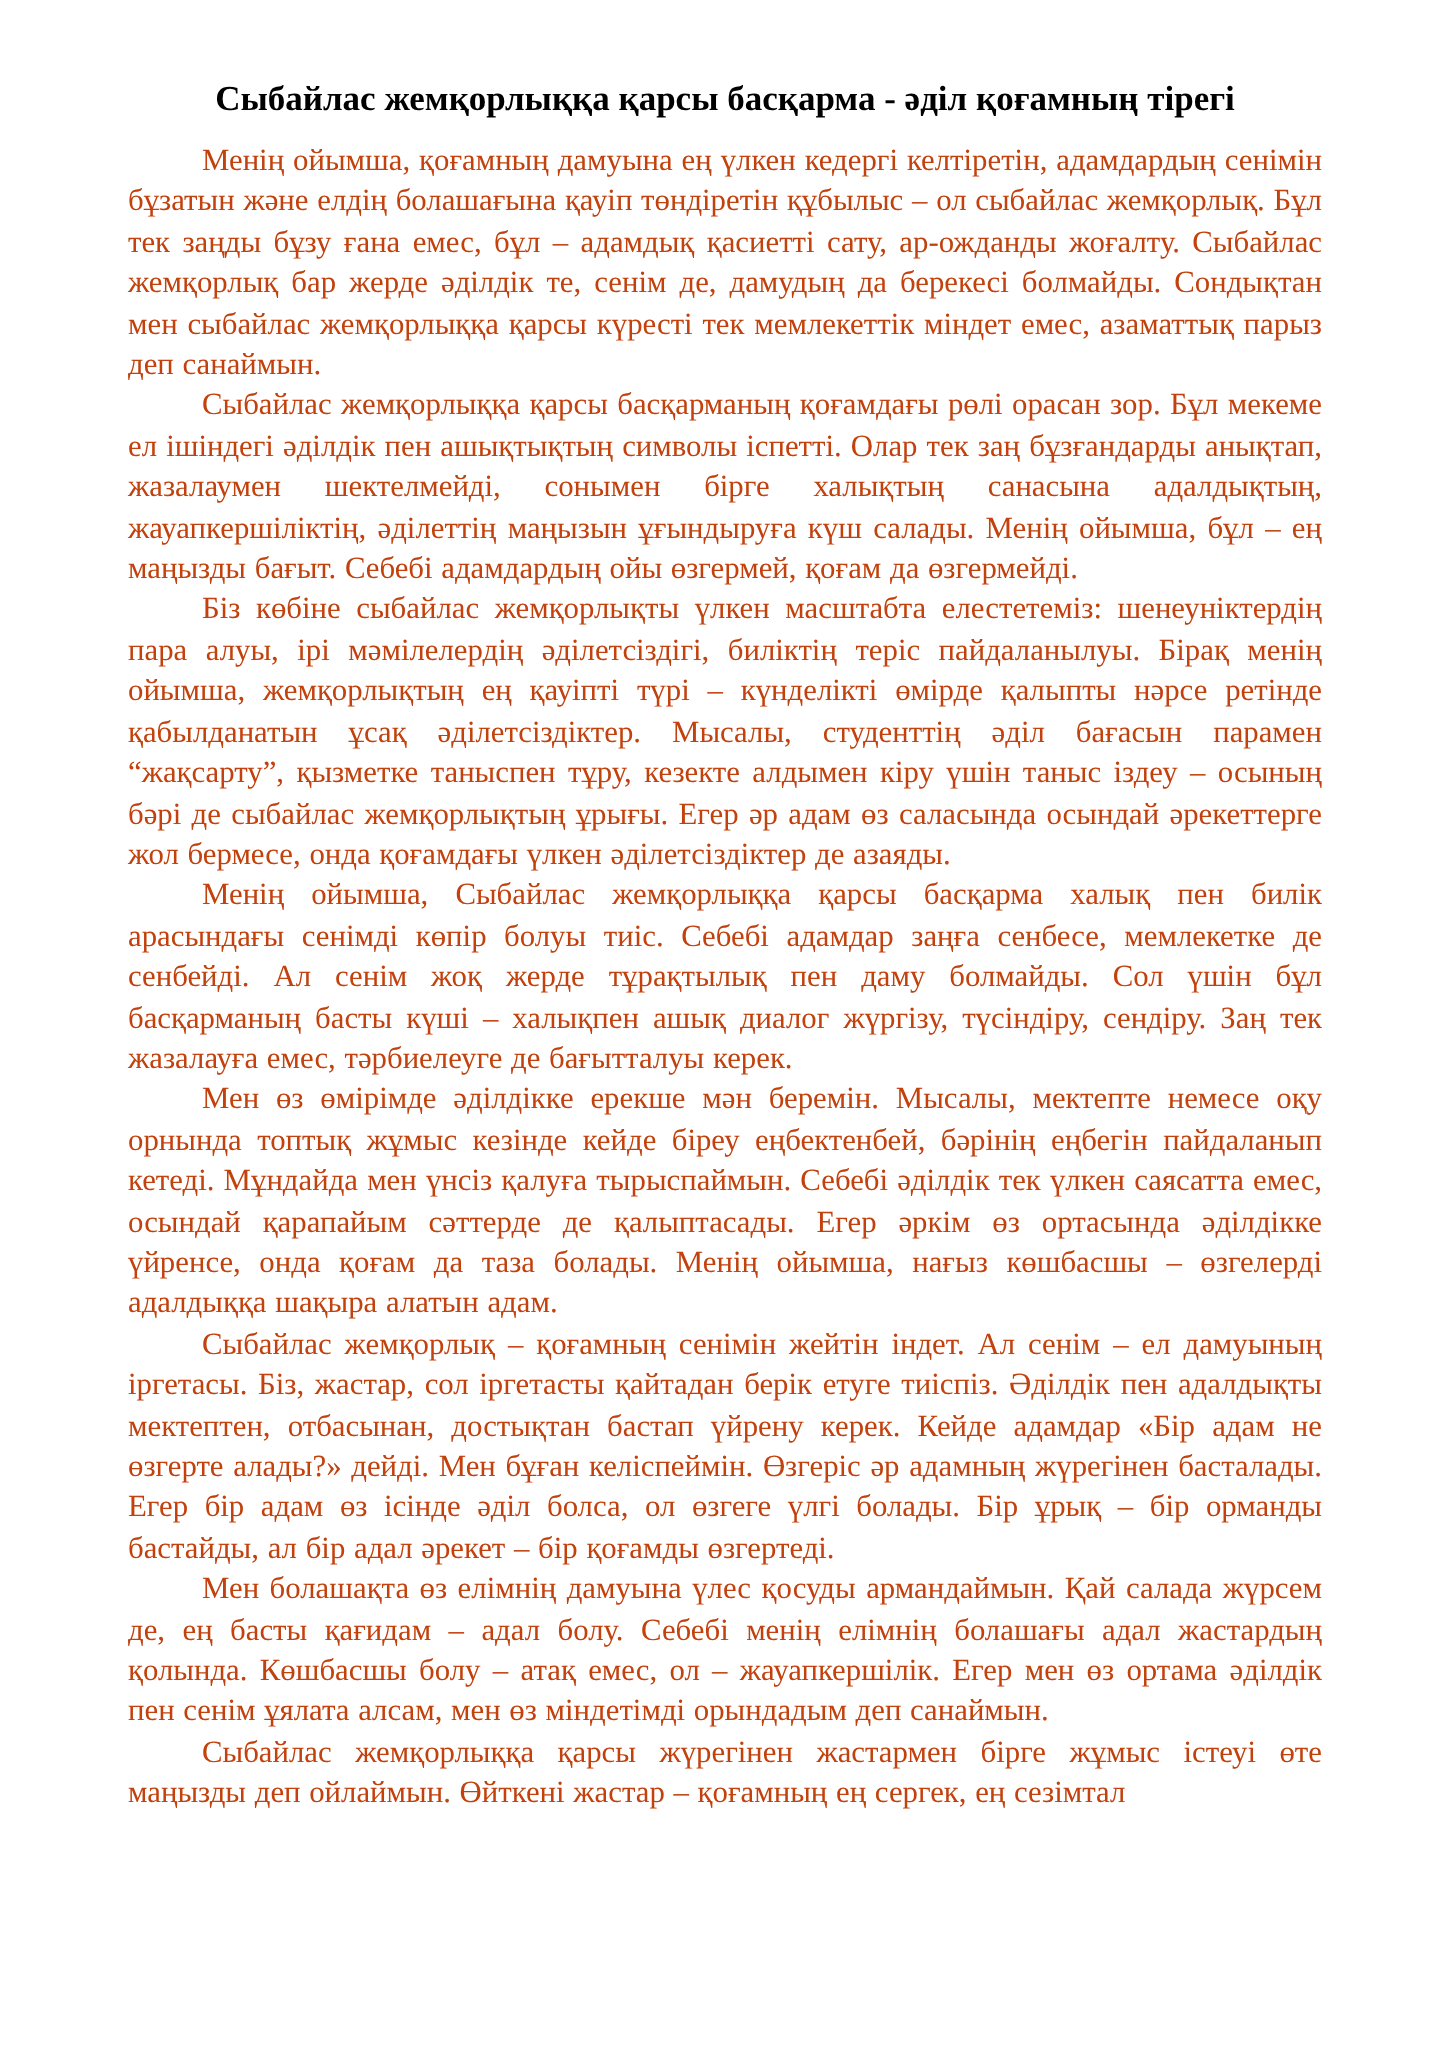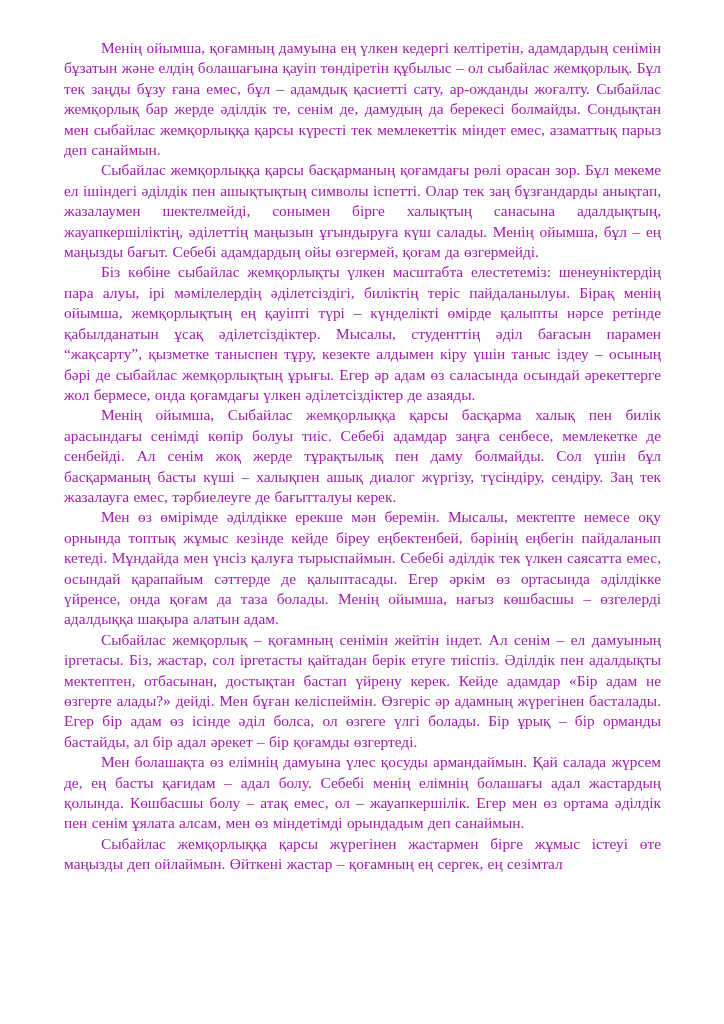--- a/index.html
+++ b/index.html
@@ -28,28 +28,29 @@
     color: #000000;
   }
   .essay-body p {
     font-family: "Liberation Serif", "DejaVu Serif", serif;
     font-size: 15.4px;
     line-height: 20.4px;
     text-align: justify;
     text-indent: 37px;
     margin: 0;
     padding: 0;
-    color: #a21caf;
+    color: #c2410c;
     word-spacing: 0.5px;
   }
 </style>
 </head>
 <body>
 
 <div class="page">
+  <h1 class="doc-title">Сыбайлас жемқорлыққа қарсы басқарма - әділ қоғамның тірегі</h1>
   <div class="essay-body">
       <p>Менің ойымша, қоғамның дамуына ең үлкен кедергі келтіретін, адамдардың сенімін бұзатын және елдің болашағына қауіп төндіретін құбылыс – ол сыбайлас жемқорлық. Бұл тек заңды бұзу ғана емес, бұл – адамдық қасиетті сату, ар-ожданды жоғалту. Сыбайлас жемқорлық бар жерде әділдік те, сенім де, дамудың да берекесі болмайды. Сондықтан мен сыбайлас жемқорлыққа қарсы күресті тек мемлекеттік міндет емес, азаматтық парыз деп санаймын.</p>
       <p>Сыбайлас жемқорлыққа қарсы басқарманың қоғамдағы рөлі орасан зор. Бұл мекеме ел ішіндегі әділдік пен ашықтықтың символы іспетті. Олар тек заң бұзғандарды анықтап, жазалаумен шектелмейді, сонымен бірге халықтың санасына адалдықтың, жауапкершіліктің, әділеттің маңызын ұғындыруға күш салады. Менің ойымша, бұл – ең маңызды бағыт. Себебі адамдардың ойы өзгермей, қоғам да өзгермейді.</p>
       <p>Біз көбіне сыбайлас жемқорлықты үлкен масштабта елестетеміз: шенеуніктердің пара алуы, ірі мәмілелердің әділетсіздігі, биліктің теріс пайдаланылуы. Бірақ менің ойымша, жемқорлықтың ең қауіпті түрі – күнделікті өмірде қалыпты нәрсе ретінде қабылданатын ұсақ әділетсіздіктер. Мысалы, студенттің әділ бағасын парамен “жақсарту”, қызметке таныспен тұру, кезекте алдымен кіру үшін таныс іздеу – осының бәрі де сыбайлас жемқорлықтың ұрығы. Егер әр адам өз саласында осындай әрекеттерге жол бермесе, онда қоғамдағы үлкен әділетсіздіктер де азаяды.</p>
       <p>Менің ойымша, Сыбайлас жемқорлыққа қарсы басқарма халық пен билік арасындағы сенімді көпір болуы тиіс. Себебі адамдар заңға сенбесе, мемлекетке де сенбейді. Ал сенім жоқ жерде тұрақтылық пен даму болмайды. Сол үшін бұл басқарманың басты күші – халықпен ашық диалог жүргізу, түсіндіру, сендіру. Заң тек жазалауға емес, тәрбиелеуге де бағытталуы керек.</p>
       <p>Мен өз өмірімде әділдікке ерекше мән беремін. Мысалы, мектепте немесе оқу орнында топтық жұмыс кезінде кейде біреу еңбектенбей, бәрінің еңбегін пайдаланып кетеді. Мұндайда мен үнсіз қалуға тырыспаймын. Себебі әділдік тек үлкен саясатта емес, осындай қарапайым сәттерде де қалыптасады. Егер әркім өз ортасында әділдікке үйренсе, онда қоғам да таза болады. Менің ойымша, нағыз көшбасшы – өзгелерді адалдыққа шақыра алатын адам.</p>
       <p>Сыбайлас жемқорлық – қоғамның сенімін жейтін індет. Ал сенім – ел дамуының іргетасы. Біз, жастар, сол іргетасты қайтадан берік етуге тиіспіз. Әділдік пен адалдықты мектептен, отбасынан, достықтан бастап үйрену керек. Кейде адамдар «Бір адам не өзгерте алады?» дейді. Мен бұған келіспеймін. Өзгеріс әр адамның жүрегінен басталады. Егер бір адам өз ісінде әділ болса, ол өзгеге үлгі болады. Бір ұрық – бір орманды бастайды, ал бір адал әрекет – бір қоғамды өзгертеді.</p>
       <p>Мен болашақта өз елімнің дамуына үлес қосуды армандаймын. Қай салада жүрсем де, ең басты қағидам – адал болу. Себебі менің елімнің болашағы адал жастардың қолында. Көшбасшы болу – атақ емес, ол – жауапкершілік. Егер мен өз ортама әділдік пен сенім ұялата алсам, мен өз міндетімді орындадым деп санаймын.</p>
       <p>Сыбайлас жемқорлыққа қарсы жүрегінен жастармен бірге жұмыс істеуі өте маңызды деп ойлаймын. Өйткені жастар – қоғамның ең сергек, ең сезімтал</p>
     </div>

